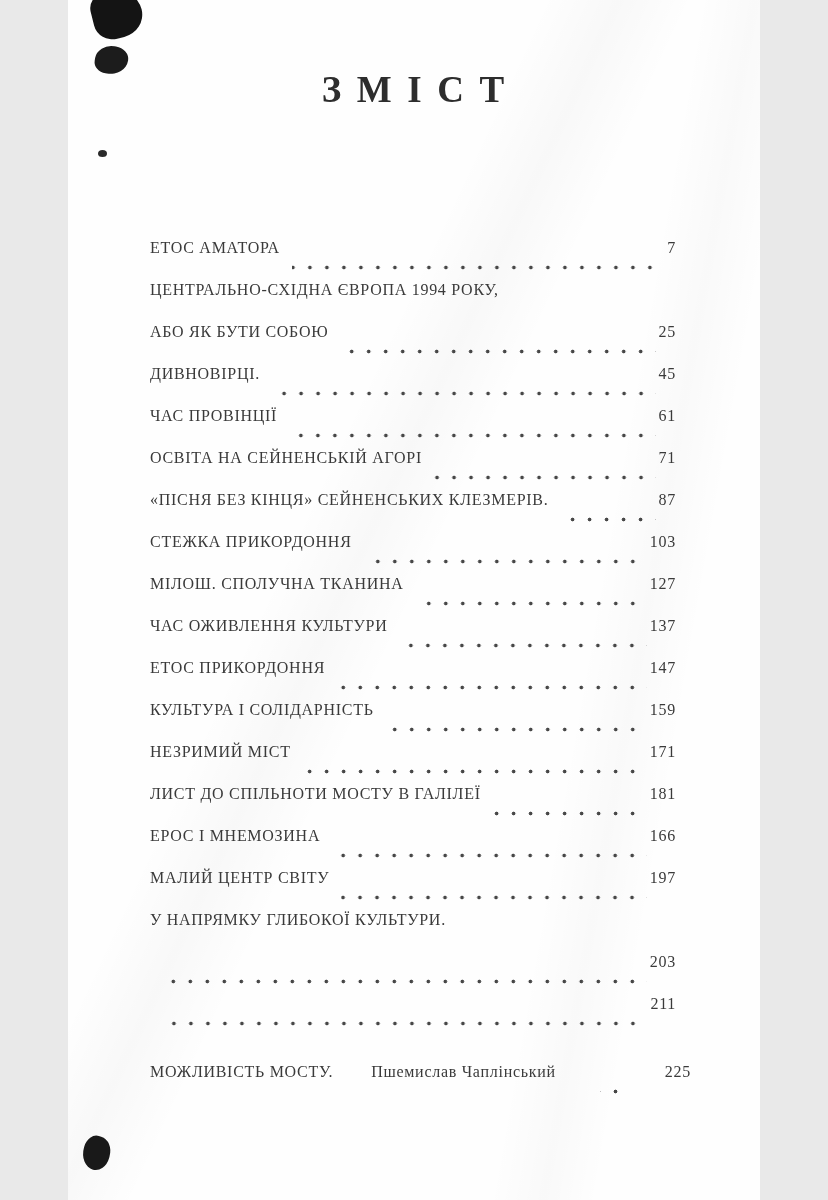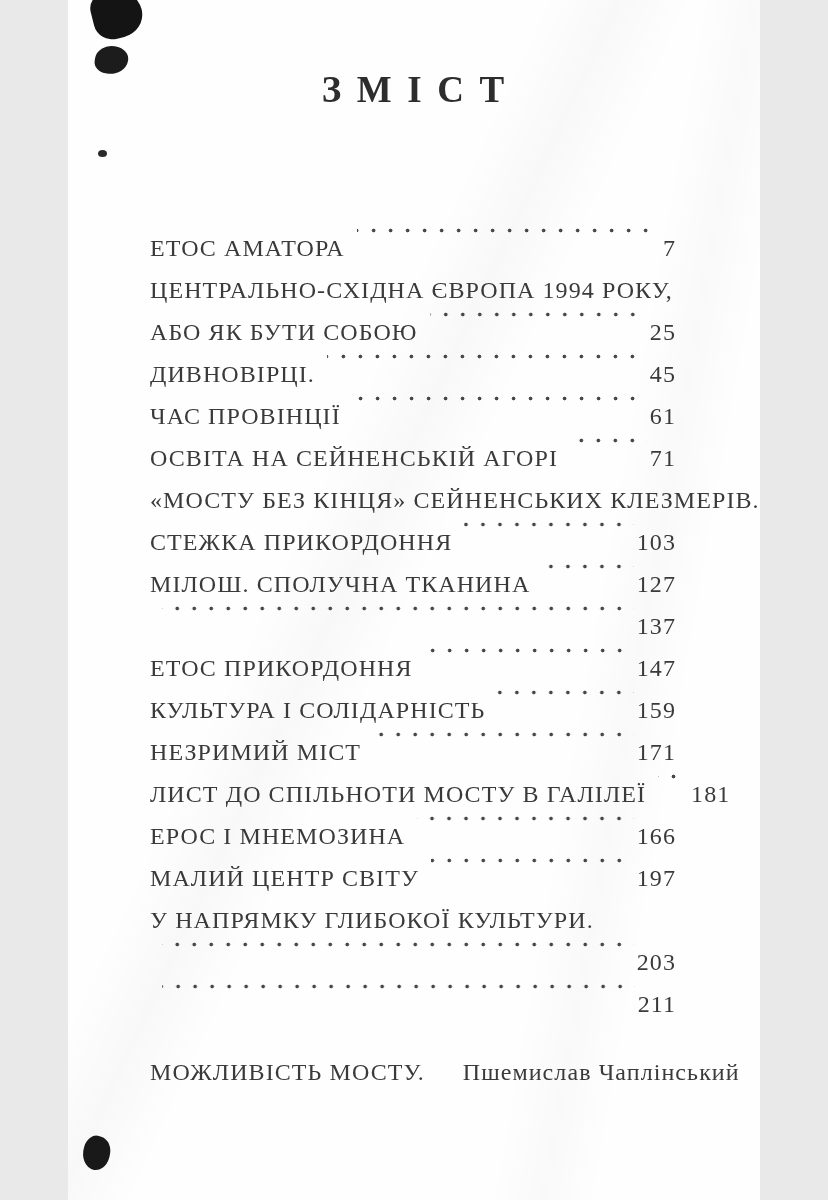--- a/index.html
+++ b/index.html
@@ -35,24 +35,24 @@
     margin: 0 0 116px 0;
     text-align: center;
     font-size: 37px;
     font-weight: 700;
     letter-spacing: 0.42em;
     text-indent: 0.42em;
     color: #2d2d2d;
   }
   .row {
     display: flex;
-    align-items: flex-start;
+    align-items: flex-end;
     height: 42px;
     line-height: 42px;
-    font-size: 24px;
+    font-size: 16px;
     letter-spacing: 0.045em;
     white-space: nowrap;
   }
   .row .t { flex: 0 0 auto; }
   .row .author { flex: 0 0 auto; margin-left: 6px; }
   .leader {
     flex: 1 1 auto;
     min-width: 30px;
     height: 5px;
     margin: 0 3px 0 12px;
@@ -105,38 +105,39 @@
       <span class="pg">61</span>
     </div>
 
     <div class="row">
       <span class="t">ОСВІТА НА СЕЙНЕНСЬКІЙ АГОРІ</span>
       <span class="leader"></span>
       <span class="pg">71</span>
     </div>
 
     <div class="row">
-      <span class="t">«МОСТУ БЕЗ КІНЦЯ» СЕЙНЕНСЬКИХ КЛЕЗМЕРІВ.</span>
+      <span class="t">«ПІСНЯ БЕЗ КІНЦЯ» СЕЙНЕНСЬКИХ КЛЕЗМЕРІВ.</span>
       <span class="leader"></span>
       <span class="pg">87</span>
     </div>
 
     <div class="row">
       <span class="t">СТЕЖКА ПРИКОРДОННЯ</span>
       <span class="leader"></span>
       <span class="pg">103</span>
     </div>
 
     <div class="row">
       <span class="t">МІЛОШ. СПОЛУЧНА ТКАНИНА</span>
       <span class="leader"></span>
       <span class="pg">127</span>
     </div>
 
     <div class="row">
+      <span class="t">ЧАС ОЖИВЛЕННЯ КУЛЬТУРИ</span>
       <span class="leader"></span>
       <span class="pg">137</span>
     </div>
 
     <div class="row">
       <span class="t">ЕТОС ПРИКОРДОННЯ</span>
       <span class="leader"></span>
       <span class="pg">147</span>
     </div>
 

